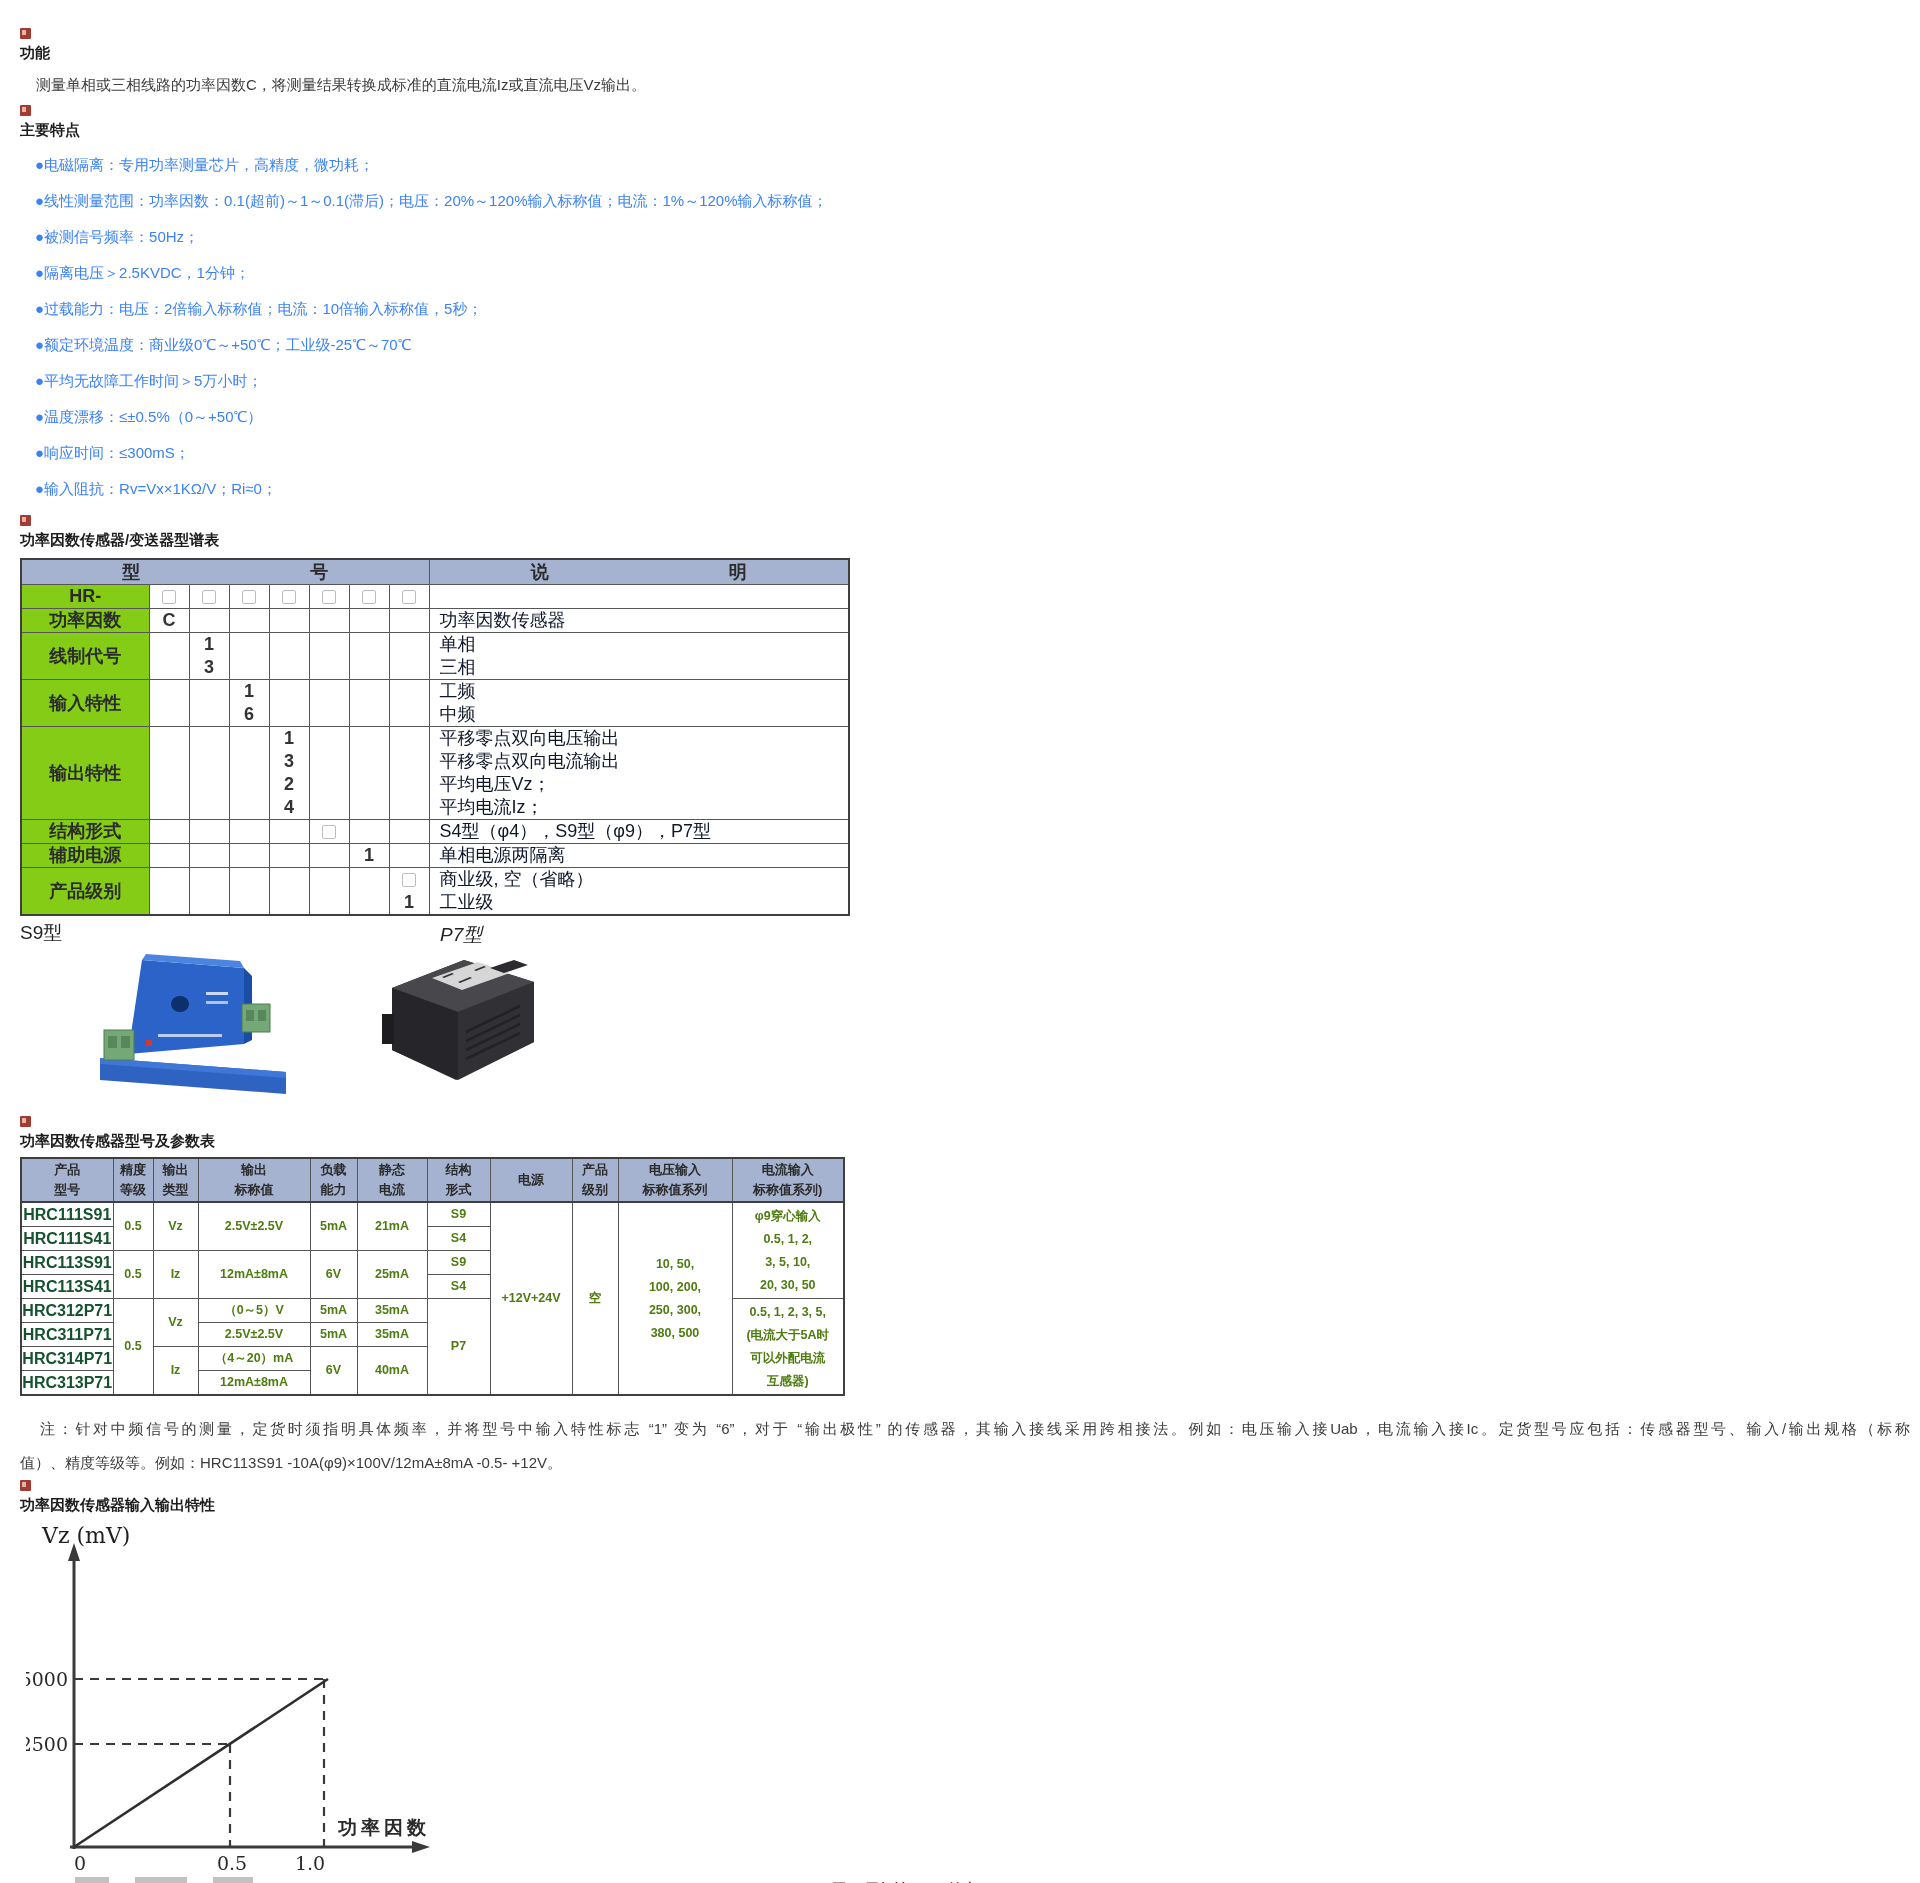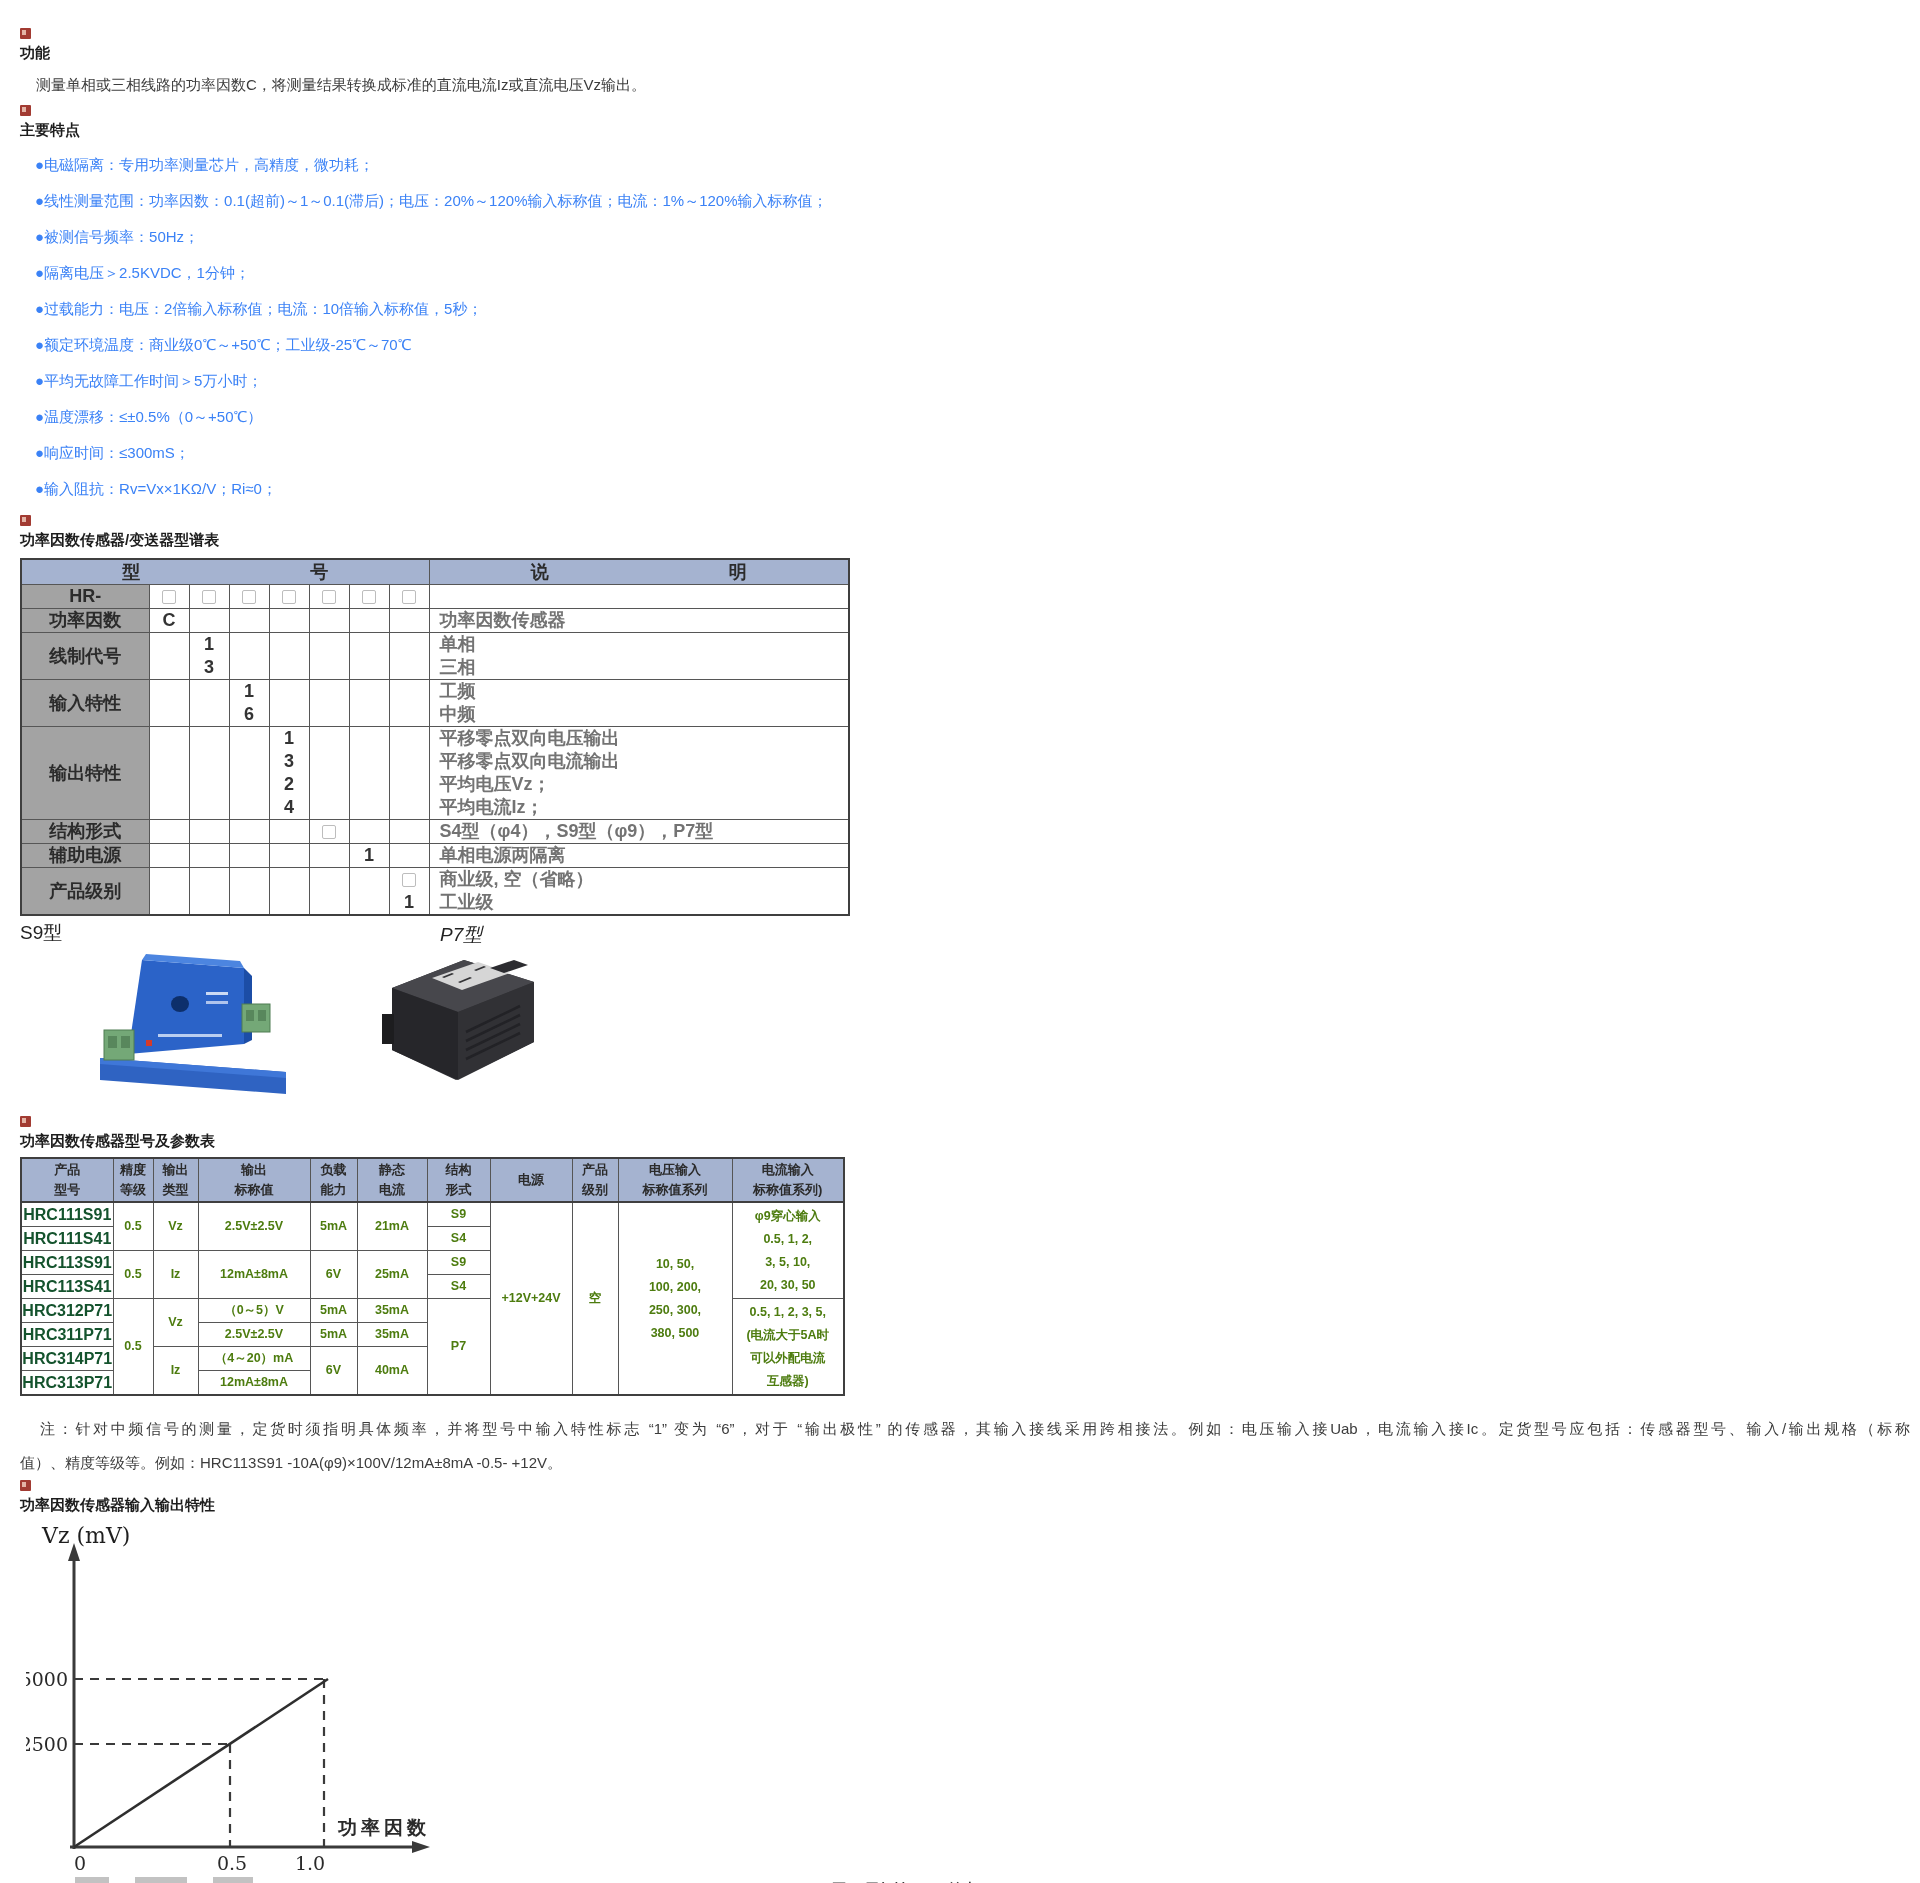--- a/index.html
+++ b/index.html
@@ -16,22 +16,22 @@
   ul.features{list-style:none;margin:15px 0 0 0;padding:0;}
   ul.features li{margin:0 0 16px 15px;line-height:20px;color:#3b82f6;}
 
   
   table.spec{border-collapse:collapse;width:830px;table-layout:fixed;margin-top:8px;font-size:18px;border:2px solid #3f3f3f;}
   table.spec th,table.spec td{border:1px solid #565656;padding:0;text-align:center;vertical-align:middle;}
   table.spec .head th{background:#a5b3d0;font-weight:700;color:#2b2b2b;height:24px;}
   table.spec .head th span{display:inline-block;margin:0 85px;}
   table.spec .head th.dsc span{margin:0 90px;}
   table.spec td{height:23px;line-height:23px;}
-  table.spec td.lbl{background:#a3a3a3;font-weight:700;color:#2b2b2b;}
-  table.spec td.desc{text-align:left;padding-left:10px;font-weight:700;color:#737373;}
+  table.spec td.lbl{background:#84cc16;font-weight:700;color:#2b2b2b;}
+  table.spec td.desc{text-align:left;padding-left:10px;font-weight:400;color:#0f172a;}
   table.spec td.code{font-weight:700;color:#333;}
   table.spec td div{height:23px;line-height:23px;}
   .cb{display:inline-block;width:12px;height:12px;border:1px solid #bdbdbd;border-radius:2px;background:#fff;vertical-align:middle;}
 
   
   .products{position:relative;height:196px;margin-top:4px;}
   .ptype{position:absolute;font-size:19px;color:#222;}
   .ptype.s9{left:0;top:0;}
   .ptype.p7{left:420px;top:2px;font-style:italic;}
   .img-s9{position:absolute;left:74px;top:26px;}

